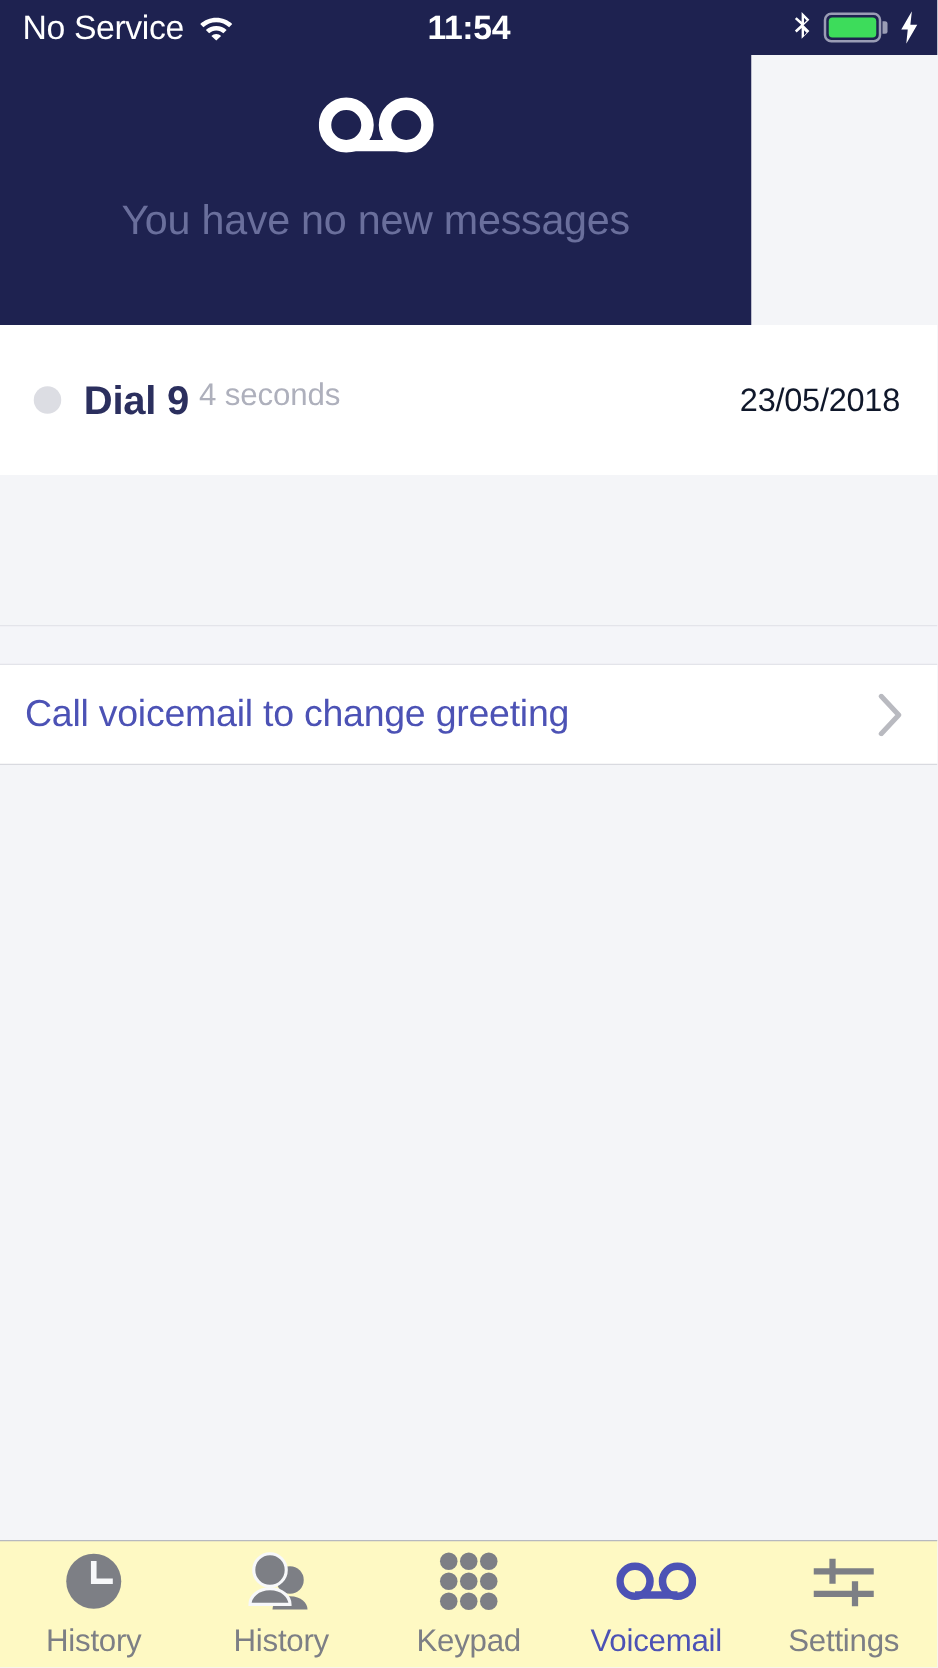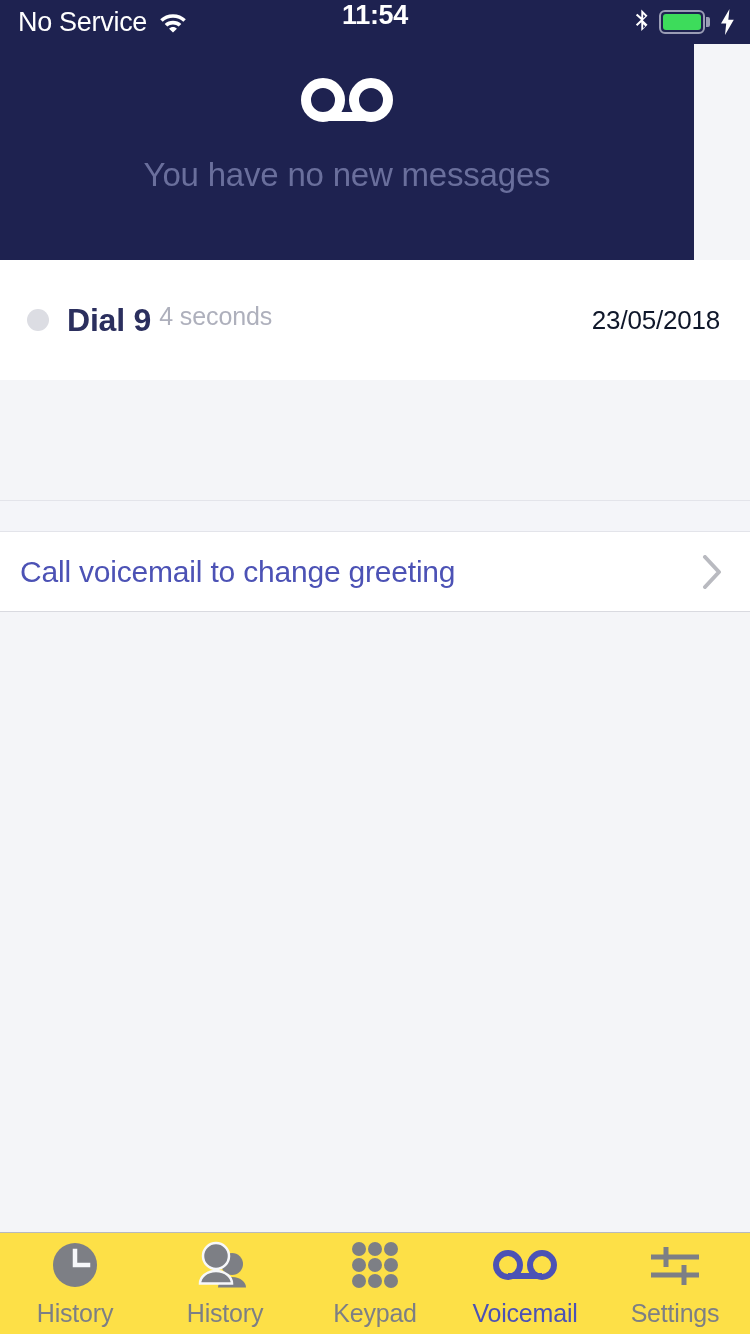--- a/index.html
+++ b/index.html
@@ -8,41 +8,41 @@
     font-family:"Liberation Sans", sans-serif;
     background:#f4f5f8;
     overflow:hidden;
   }
   #phone { position:relative; width:750px; height:1334px; background:#f4f5f8; }
 
   
   .statusbar{
     position:absolute; top:0; left:0; width:750px; height:44px;
     background:#1e2250; color:#ffffff;
-    display:flex; 
+    display:flex; align-items:center;
   }
   .sb-left{ display:flex; align-items:center; gap:12px; padding-left:18px; flex:1; }
   .sb-carrier{ font-size:27px; letter-spacing:-0.3px; line-height:1; }
   .sb-center{ position:absolute; left:0; right:0; text-align:center;
               font-size:27px; font-weight:bold; letter-spacing:-0.3px; }
   .sb-right{ display:flex; align-items:center; gap:9px; padding-right:14px;
              margin-left:auto; position:relative; z-index:2; }
   .wifi{ width:28px; height:22px; display:block; }
   .bt{ width:15px; height:26px; display:block; }
   .batt-wrap{ display:flex; align-items:center; }
   .batt{ width:46px; height:24px; border:2px solid #9a9db5; border-radius:6px;
          padding:2px; display:flex; }
   .batt-fill{ background:#3ddc5b; border-radius:3px; width:100%; }
   .batt-cap{ width:4px; height:10px; background:#9a9db5; border-radius:0 2px 2px 0;
              margin-left:1.5px; }
   .bolt{ width:17px; height:26px; display:block; }
 
   
   .header{
-    position:absolute; top:44px; left:0; width:694px; height:216px;
+    position:absolute; top:44px; left:0; width:601px; height:216px;
     background:#1e2250;
     display:flex; flex-direction:column; align-items:center;
   }
   .vm-logo{ margin-top:30px; }
   .header-sub{
     margin-top:26px; font-size:33px; color:#6a6f9c; letter-spacing:-0.2px;
   }
 
   
   .vm-list{ position:absolute; top:260px; left:0; width:750px; background:#ffffff; }
@@ -77,21 +77,21 @@
   .greeting-text{ flex:1; font-size:30px; color:#4c52b5; letter-spacing:-0.2px; }
   .chev{ width:20px; height:34px; display:block; }
 
   
   .body-blank{ position:absolute; top:613px; left:0; width:750px; height:619px;
                background:#f4f5f8; }
 
   
   .tabbar{
     position:absolute; bottom:0; left:0; width:750px; height:102px;
-    background:#fde047; border-top:1px solid #b7b9bf;
+    background:#fef9c3; border-top:1px solid #b7b9bf;
     display:flex;
   }
   .tab{ flex:1; display:flex; flex-direction:column; align-items:center;
         justify-content:center; gap:9px; }
   .tab-ic{ height:50px; display:flex; align-items:center; justify-content:center; }
   .tab-label{ font-size:25px; color:#7d7f85; letter-spacing:-0.2px; }
   .tab.active .tab-label{ color:#4c52b5; }
 </style>
 </head>
 <body>

